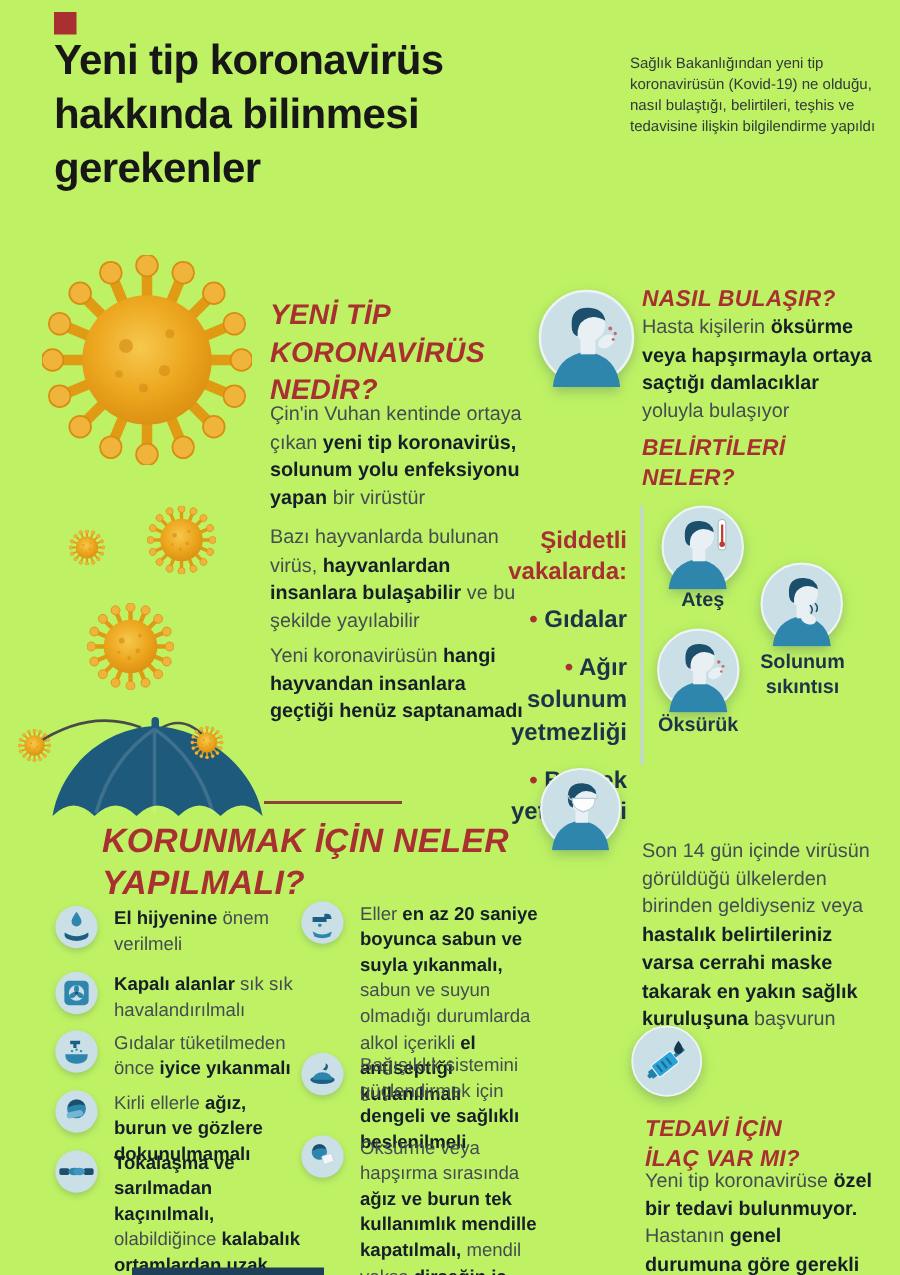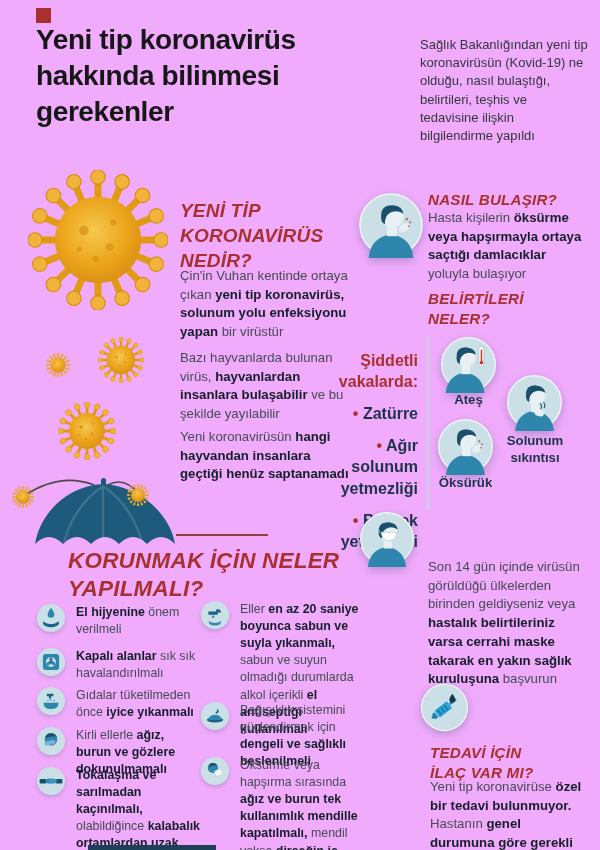--- a/index.html
+++ b/index.html
@@ -1,24 +1,24 @@
 <!DOCTYPE html>
 <html><head>
 <meta charset="utf-8">
 <style>
   html,body{margin:0;padding:0;}
   body{font-family:"Liberation Sans","DejaVu Sans",sans-serif;background:#9aa4a8;}
-  #poster{position:relative;width:600px;height:850px;background:#f0abfc;overflow:hidden;margin:0 auto;}
+  #poster{position:relative;width:600px;height:850px;background:#bef264;overflow:hidden;margin:0 auto;}
   .abs{position:absolute;}
   .pre{white-space:pre-line;}
   .red-head{color:#a93030;font-weight:800;letter-spacing:.2px;font-style:italic;}
   .body-text{color:#454c52;font-size:13.2px;line-height:1.42;}
   .body-text .b{font-weight:800;color:#161f29;}
   .main-title{color:#171717;font-size:28px;line-height:1.28;font-weight:800;letter-spacing:-.4px;}
-  .intro{color:#32383c;font-size:13px;line-height:1.4;font-weight:500;}
+  .intro{color:#32383c;font-size:10px;line-height:1.4;font-weight:500;}
   .sec-head{font-size:15.2px;line-height:1.32;}
   .big-head{font-size:19px;line-height:1.32;}
   .kor-head{font-size:22.5px;line-height:1.24;}
   .icon-big{filter:drop-shadow(0 3px 4px rgba(35,70,92,.28));}
   .icon-sm{filter:drop-shadow(0 2px 2px rgba(35,70,92,.22));flex:0 0 auto;}
   .prow{display:flex;gap:10px;align-items:flex-start;}
   .prow .txt{font-size:12.4px;line-height:1.38;color:#454c52;padding-top:1px;}
   .prow .txt .b{font-weight:800;color:#161f29;}
   .severe{text-align:right;font-size:16px;line-height:1.32;}
   .severe .title{color:#a93030;font-weight:800;margin-bottom:11px;}
@@ -228,21 +228,21 @@
   <div class="abs red-head sec-head" style="left:428px;top:190px;width:165px;">NASIL BULAŞIR?</div>
   <div class="abs body-text" style="left:428px;top:209px;width:162px;"><span>Hasta kişilerin </span><span class="b">öksürme veya hapşırmayla ortaya saçtığı damlacıklar</span><span> yoluyla bulaşıyor</span></div>
 
   <div class="abs red-head sec-head pre" style="left:428px;top:289px;width:160px;">BELİRTİLERİ
 NELER?</div>
   <div class="abs v-line" style="left:427px;top:337px;height:173px;"></div>
 
   <div class="abs severe" style="left:318px;top:350px;width:100px;">
     <div class="title pre">Şiddetli
 vakalarda:</div>
-    <div class="item"><span class="dot">•</span> <span>Zatürre</span></div>
+    <div class="item"><span class="dot">•</span> <span>Gıdalar</span></div>
     <div class="item"><span class="dot">•</span> <span>Ağır solunum yetmezliği</span></div>
     <div class="item"><span class="dot">•</span> <span>Böbrek yetmezliği</span></div>
   </div>
 
   <svg class="abs icon-big" style="left:440px;top:336px;width:57px;height:57px;">
       <use href="#s-fever"></use>
     </svg>
   <div class="abs sym-label pre" style="left:432px;top:392px;width:73px;">Ateş</div>
 
   <svg class="abs icon-big" style="left:506px;top:374px;width:57px;height:57px;">

